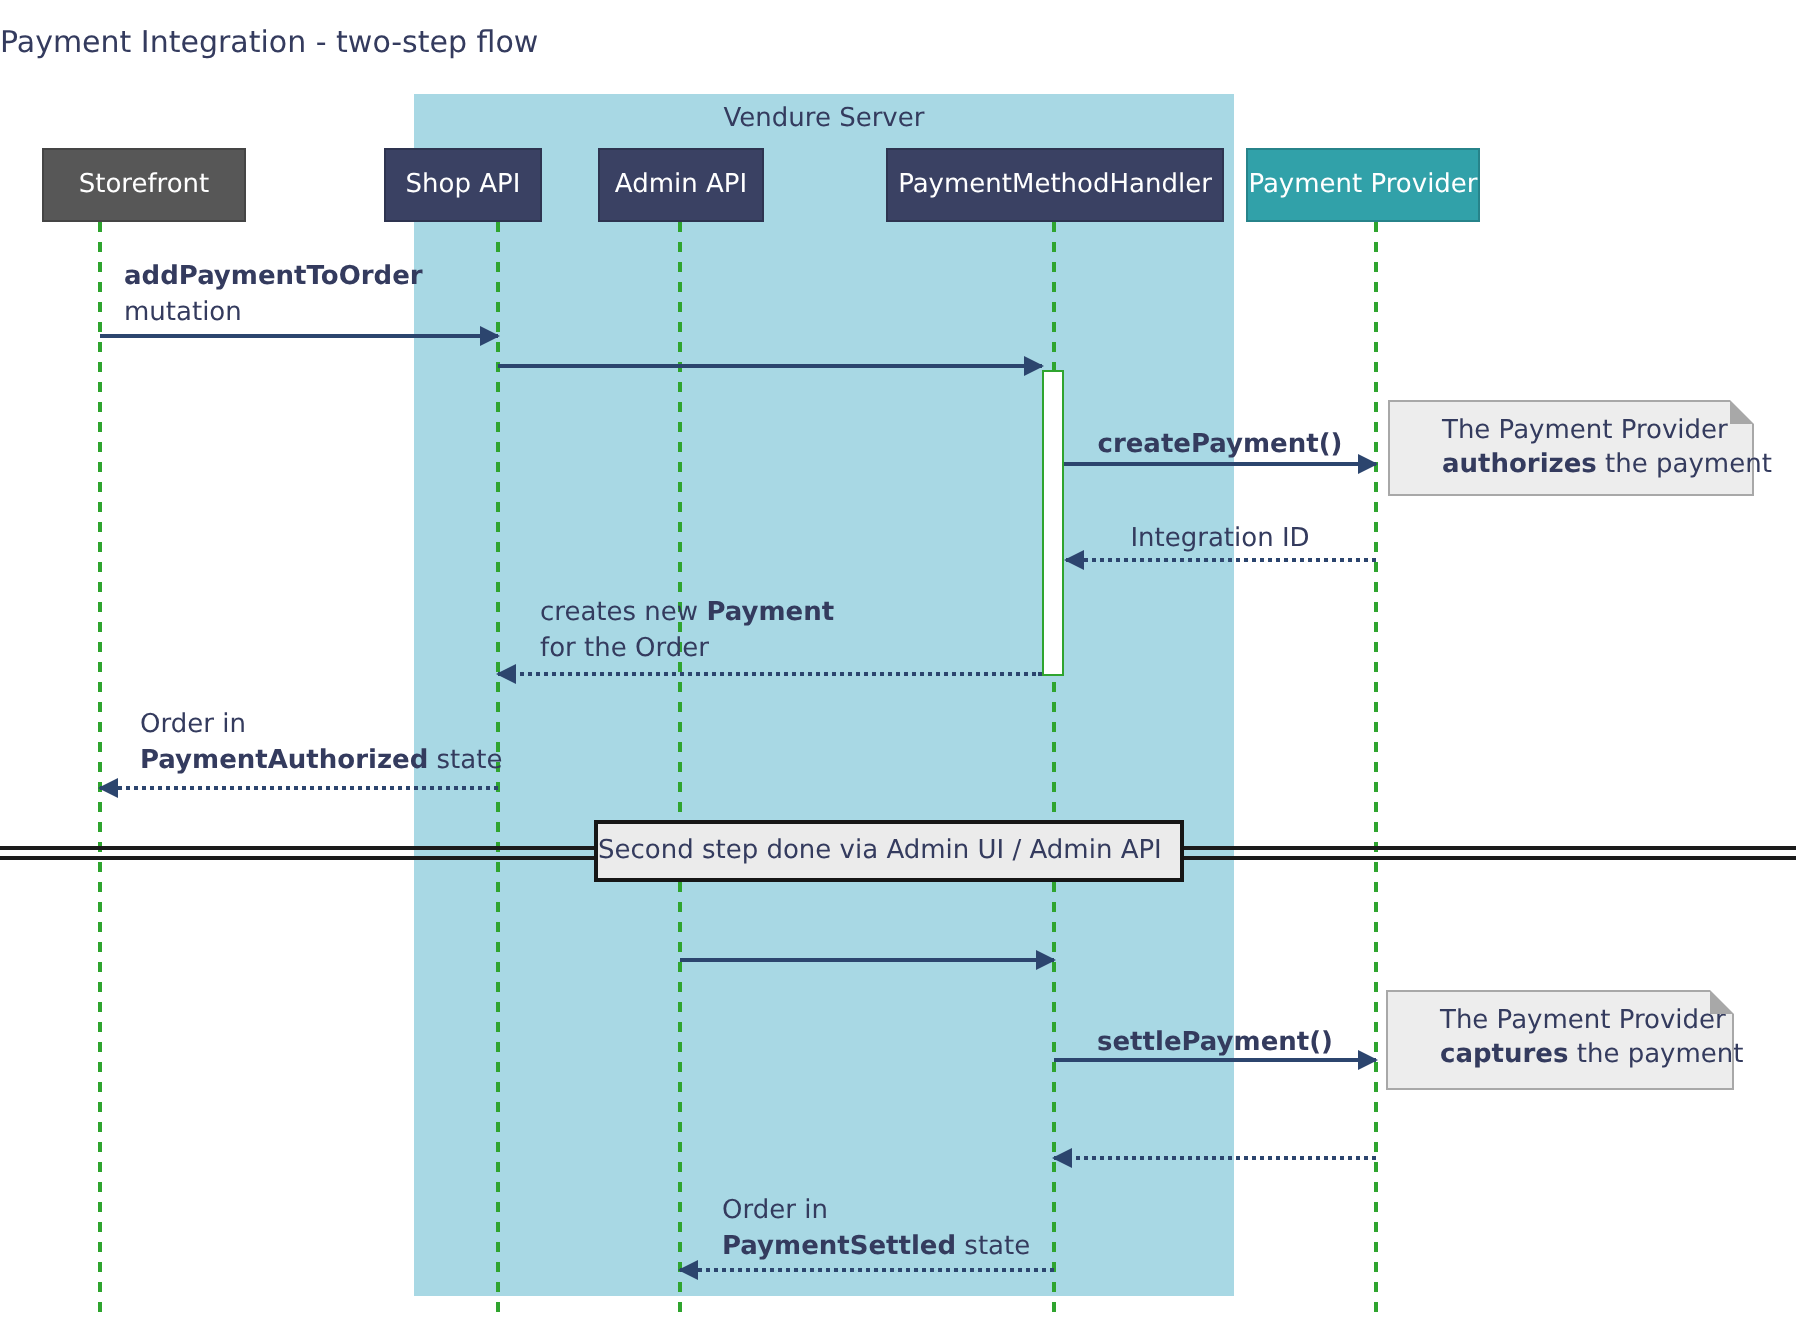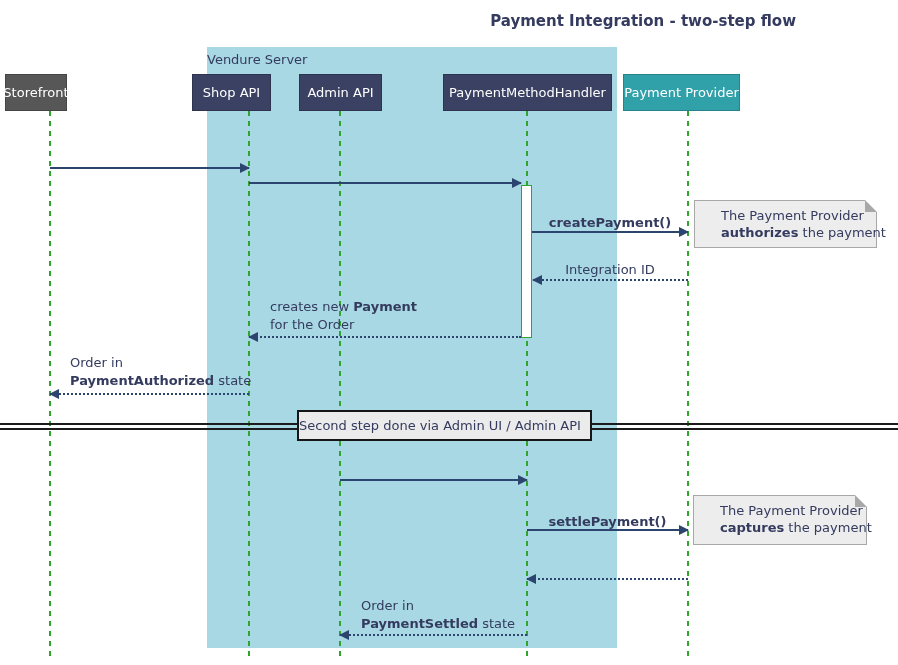--- a/index.html
+++ b/index.html
@@ -20,29 +20,29 @@
     --divider-line:#1b1b1b;
   }
   html,body{margin:0;padding:0;background:#fff;}
   .canvas{
     position:relative;width:898px;height:665px;background:#fff;overflow:hidden;
     font-family:"DejaVu Sans","Liberation Sans",sans-serif;
     font-size:13px;color:var(--text-navy);
   }
   .abs{position:absolute;}
   .title{
-    top:12px;left:0;width:796px;text-align:right;
-    font-size:15px;font-weight:bold;color:var(--text-navy);
+    top:12px;left:0;width:796px;text-align:left;
+    font-size:15px;font-weight:normal;color:var(--text-navy);
   }
   .vendure-box{
     left:207px;top:47px;width:410px;height:601px;
     background:var(--container-fill);
   }
   .vendure-label{
-    left:207px;top:52px;width:410px;text-align:left;color:var(--text-navy);
+    left:207px;top:52px;width:410px;text-align:center;color:var(--text-navy);
   }
   .participant{
     top:74px;height:37px;display:flex;align-items:center;justify-content:center;
     color:#fff;box-sizing:border-box;
   }
   .p-navy{background:var(--participant-fill);border:1px solid var(--participant-border);}
   .p-teal{background:var(--provider-fill);border:1px solid var(--provider-border);}
   .p-gray{background:var(--storefront-fill);border:1px solid var(--storefront-border);}
   .lifeline{
     top:111px;height:547px;width:2px;
@@ -89,38 +89,42 @@
 
   <div class="abs vendure-box"></div>
   <div class="abs vendure-label">Vendure Server</div>
 
   <div class="abs lifeline" style="left:49px"></div>
   <div class="abs lifeline" style="left:248px"></div>
   <div class="abs lifeline" style="left:339px"></div>
   <div class="abs lifeline" style="left:526px"></div>
   <div class="abs lifeline" style="left:687px"></div>
 
-  <div class="abs participant p-gray" style="left:5px;width:62px">
+  <div class="abs participant p-gray" style="left:21px;width:102px">
       <span>Storefront</span>
     </div>
   <div class="abs participant p-navy" style="left:192px;width:79px">
       <span>Shop API</span>
     </div>
   <div class="abs participant p-navy" style="left:299px;width:83px">
       <span>Admin API</span>
     </div>
   <div class="abs participant p-navy" style="left:443px;width:169px">
       <span>PaymentMethodHandler</span>
     </div>
   <div class="abs participant p-teal" style="left:623px;width:117px">
       <span>Payment Provider</span>
     </div>
 
   <div class="abs activation"></div>
 
+  <div class="abs msg" style="left:62px;top:130px">
+    <b>addPaymentToOrder</b><br>
+    <span>mutation</span>
+  </div>
   <div class="abs arrow" style="left:50px;top:167px;width:199px">
       <span class="head-r"></span>
     </div>
 
   <div class="abs arrow" style="left:249px;top:182px;width:272px">
       <span class="head-r"></span>
     </div>
 
   <div class="abs msg center" style="left:532px;top:214px;width:156px">
     <b>createPayment()</b>

